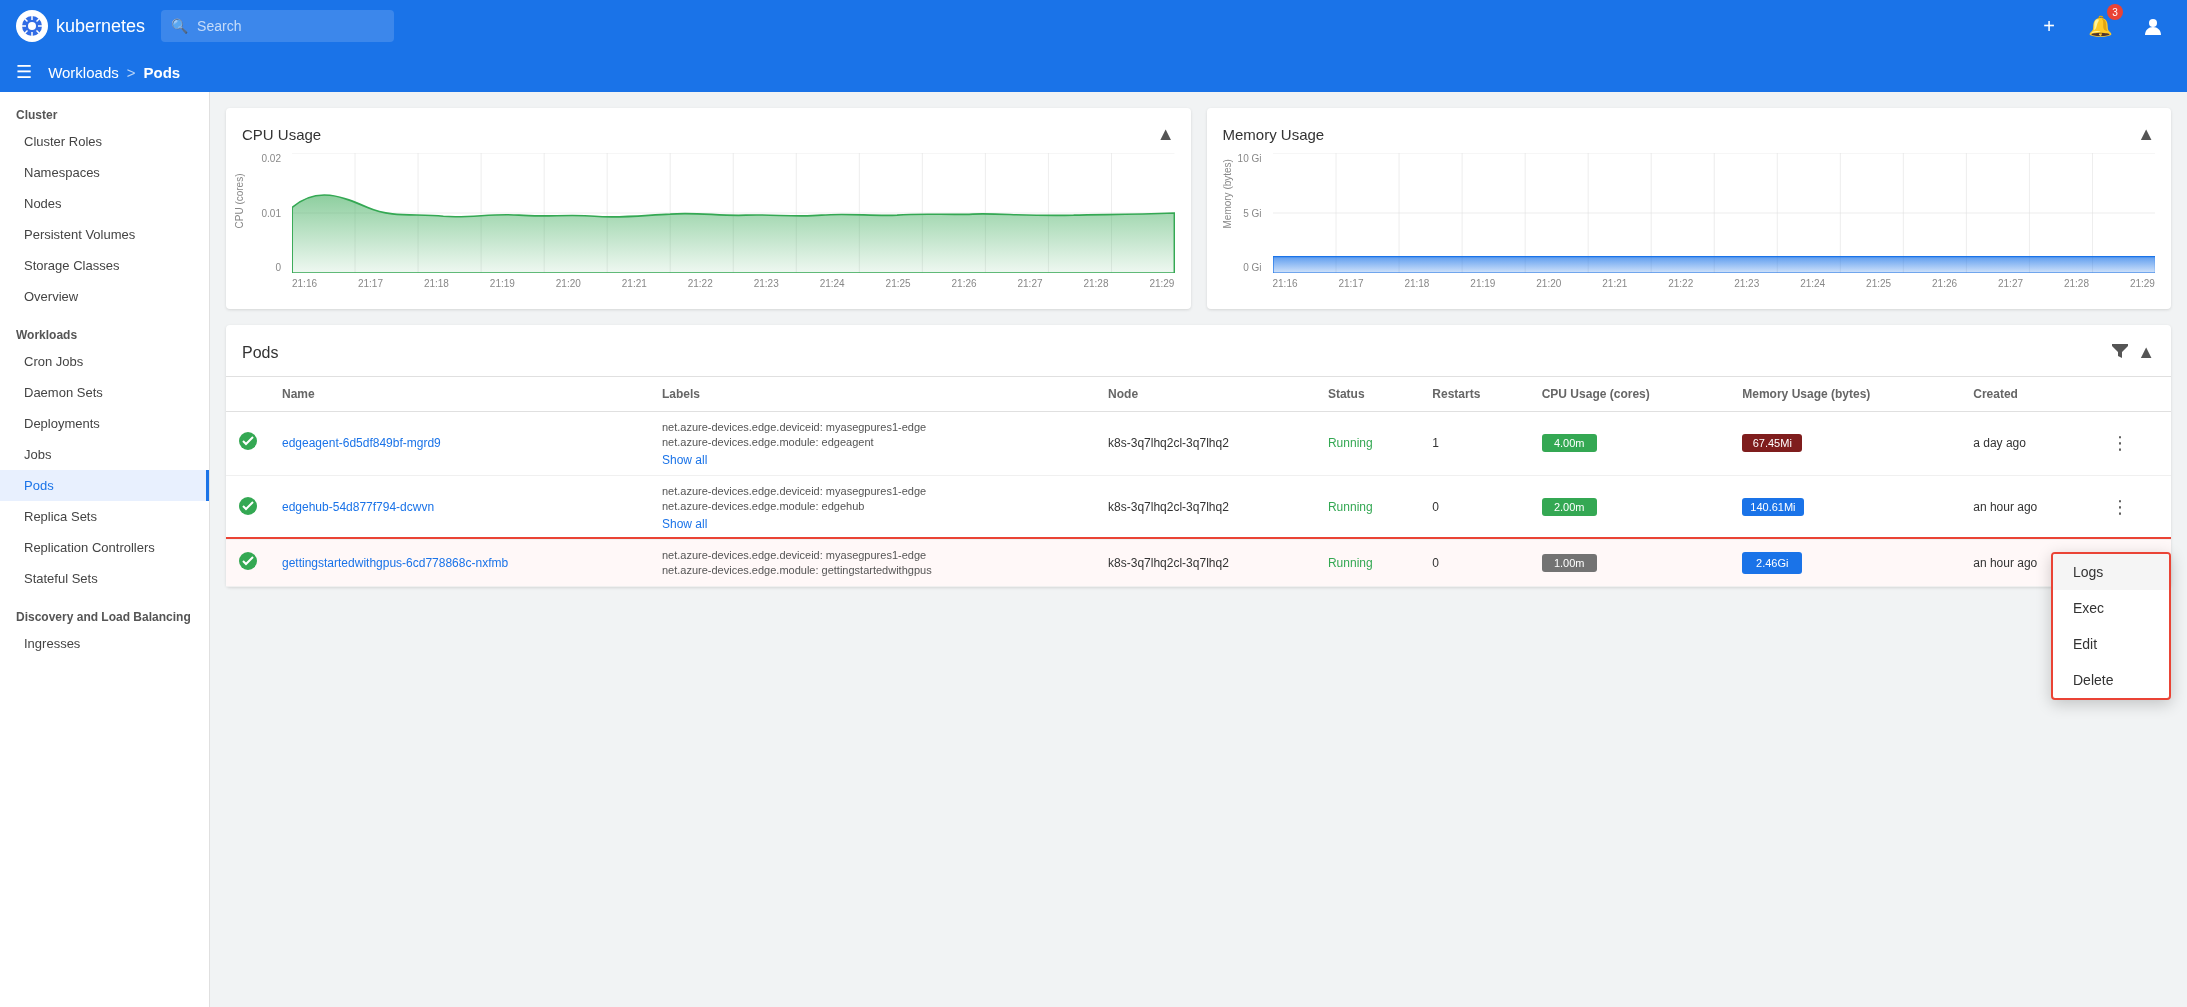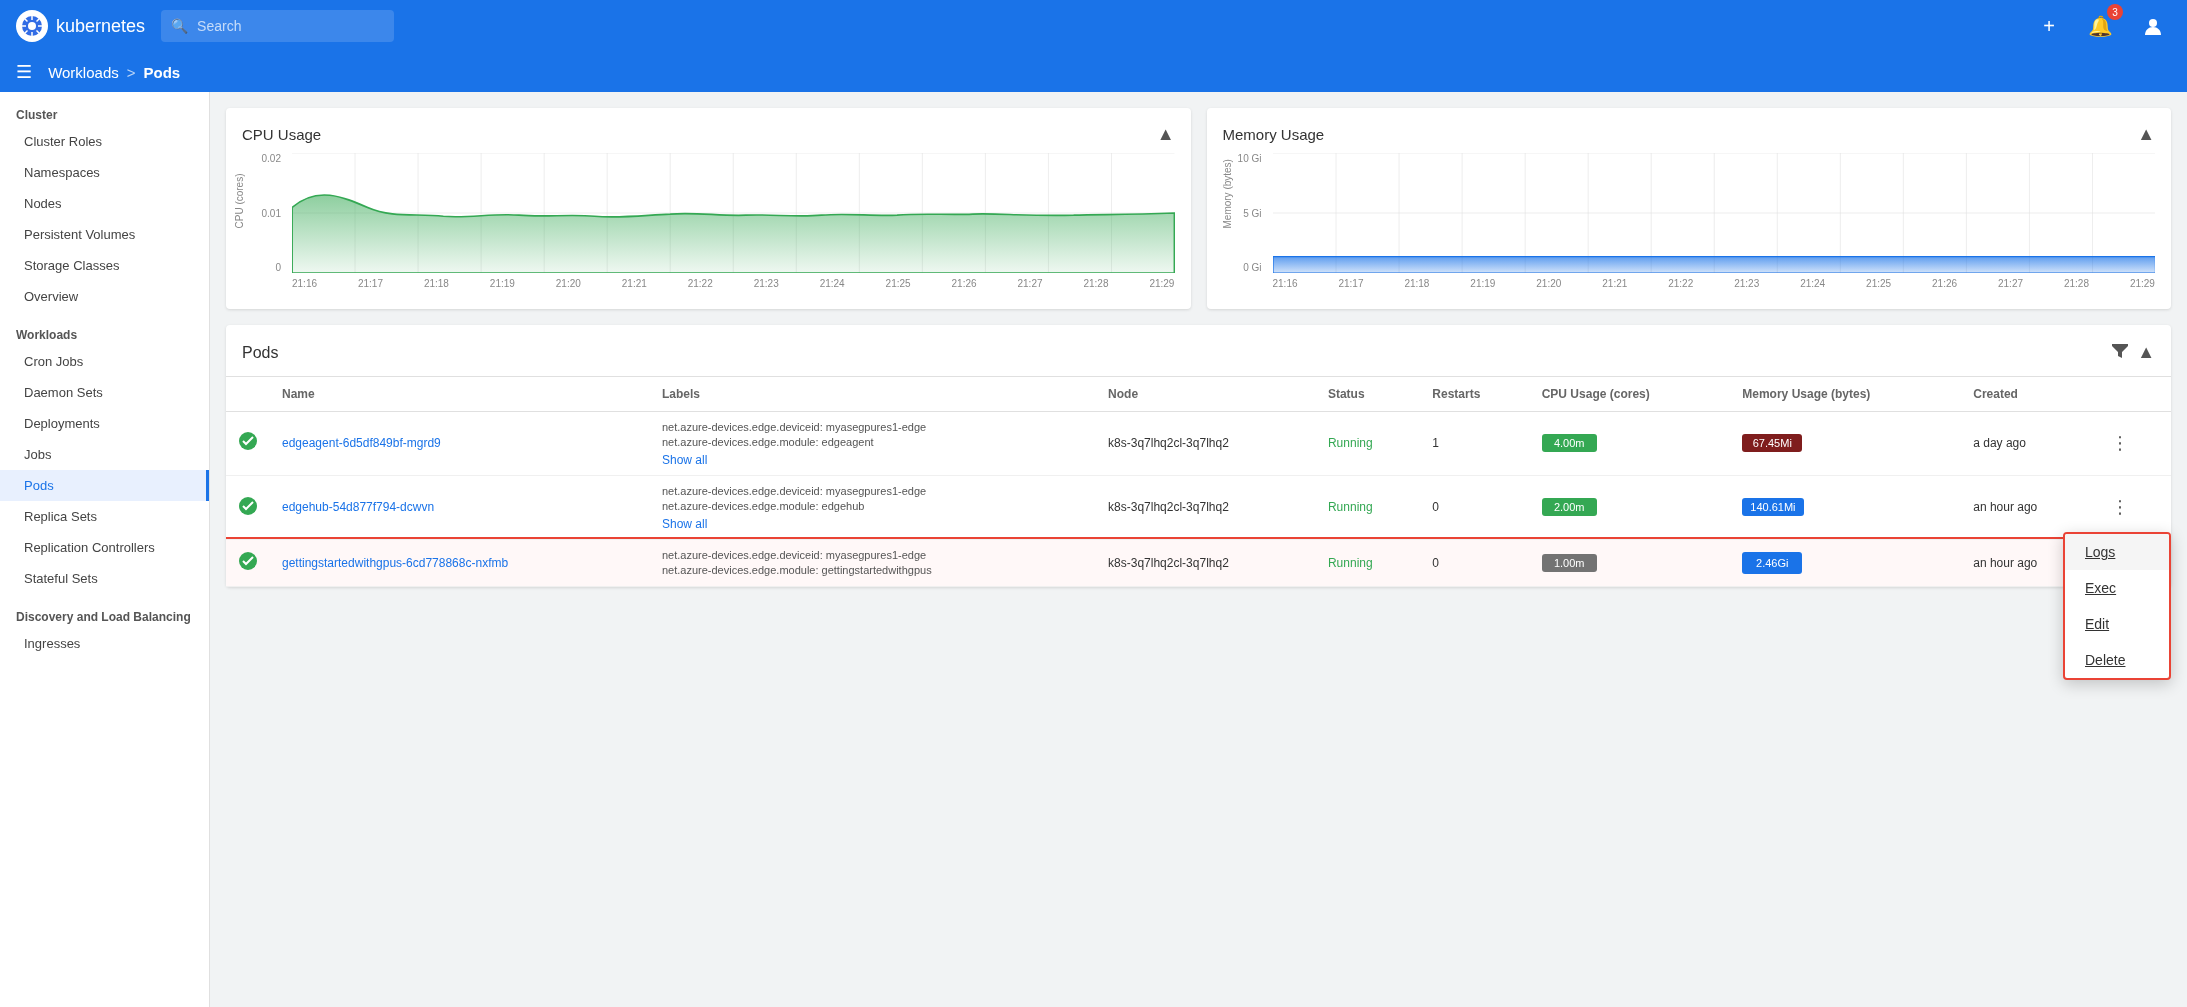--- a/index.html
+++ b/index.html
@@ -671,21 +671,21 @@
               <td>an hour ago</td>
               <td>
                 <button class="row-actions-btn">⋮</button>
               </td>
             </tr>
           </tbody>
         </table>
       </div>
     </div>
 
-    <div class="context-menu context-menu-border" style="top: 440px; right: 16px; width: 108px; text-decoration: underline;">
+    <div class="context-menu context-menu-border" style="top: 460px; right: 16px; width: 120px;">
       <div class="context-menu-item active-item">Logs</div>
       <div class="context-menu-item">Exec</div>
       <div class="context-menu-item">Edit</div>
       <div class="context-menu-item">Delete</div>
     </div>
 
   </main>
 </div>
 
 </body></html>

